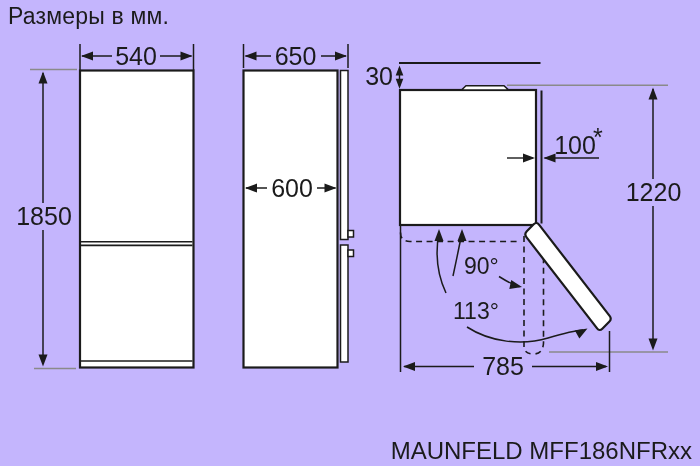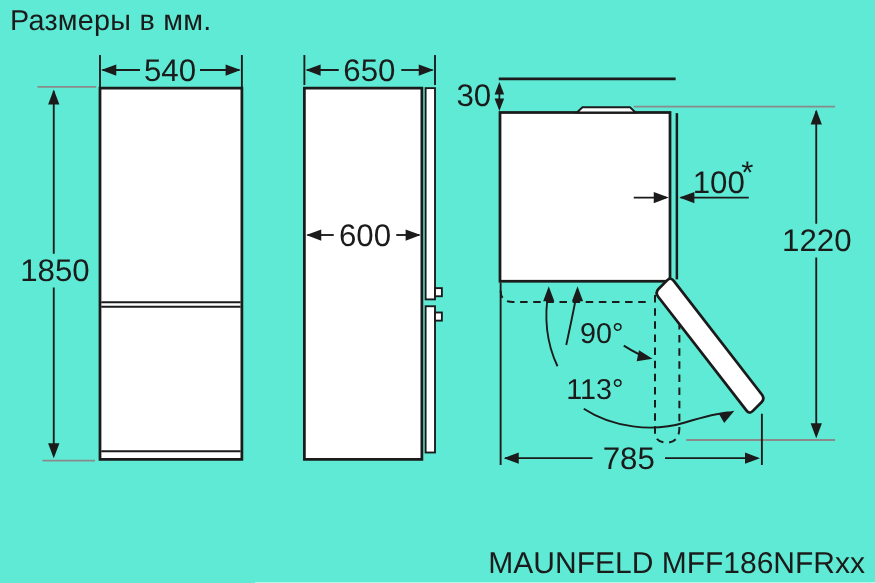--- a/index.html
+++ b/index.html
@@ -1,17 +1,17 @@
 <!DOCTYPE html>
 <html><head>
 <meta charset="utf-8">
 <style>
   html,body{margin:0;padding:0;background:#ffffff;}
   .page{
-    position:relative;width:700px;height:466px;background:#5eead4;overflow:hidden;
+    position:relative;width:700px;height:466px;background:#c4b5fd;overflow:hidden;
     font-family:"Liberation Sans", sans-serif;color:#1b1b1b;
   }
   .page svg{position:absolute;left:0;top:0;}
   .txt{position:absolute;white-space:nowrap;color:#1b1b1b;}
   .title{left:8px;top:3px;font-size:23px;letter-spacing:.2px;}
   .footnote{left:8px;top:392px;font-size:19px;}
   .model{right:8px;top:437px;font-size:24px;text-align:right;}
   svg text{
     font-family:"Liberation Sans", sans-serif;
     fill:#1b1b1b;font-size:25px;

